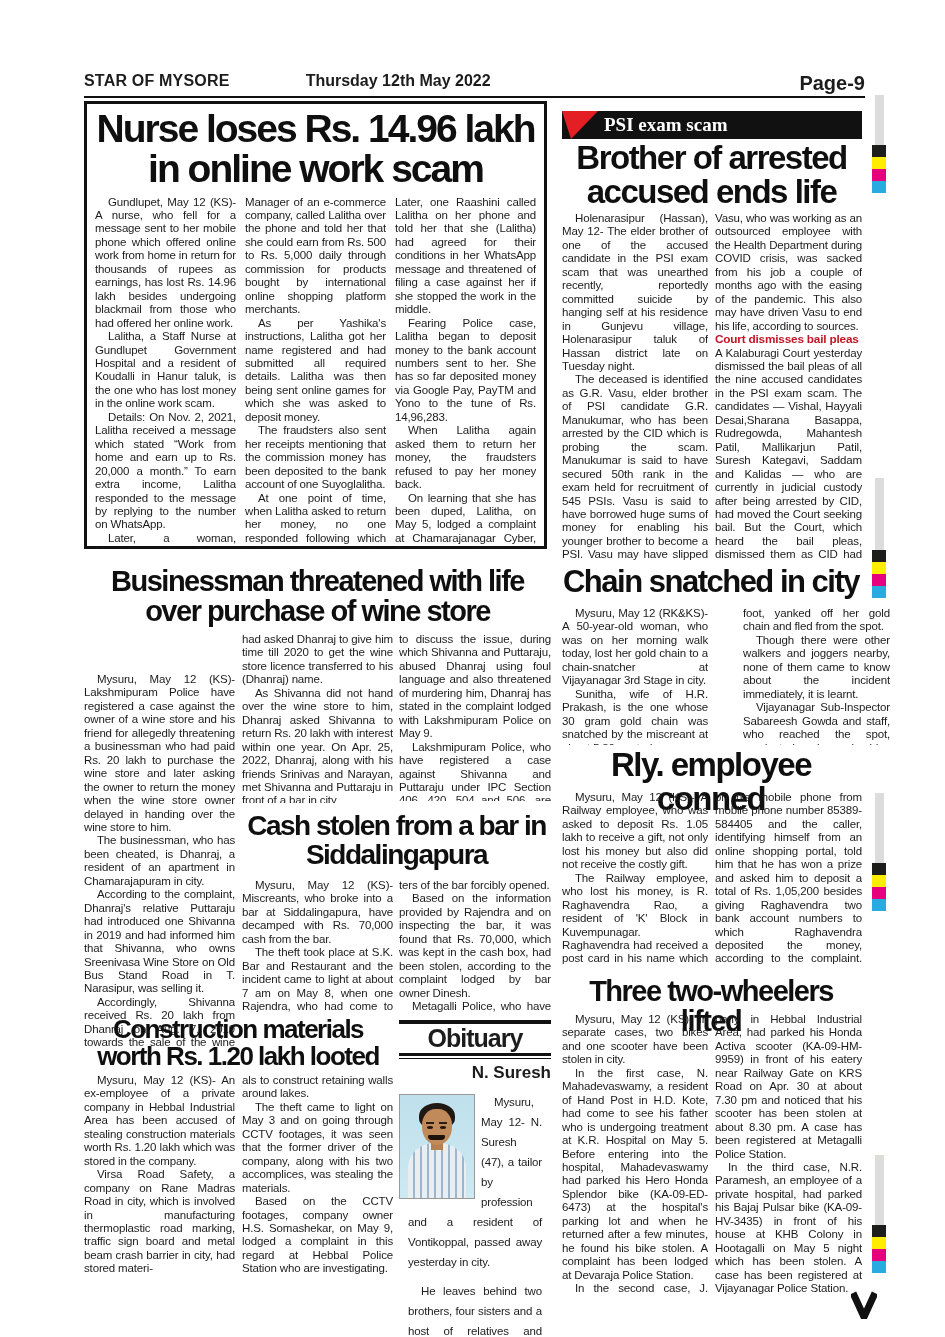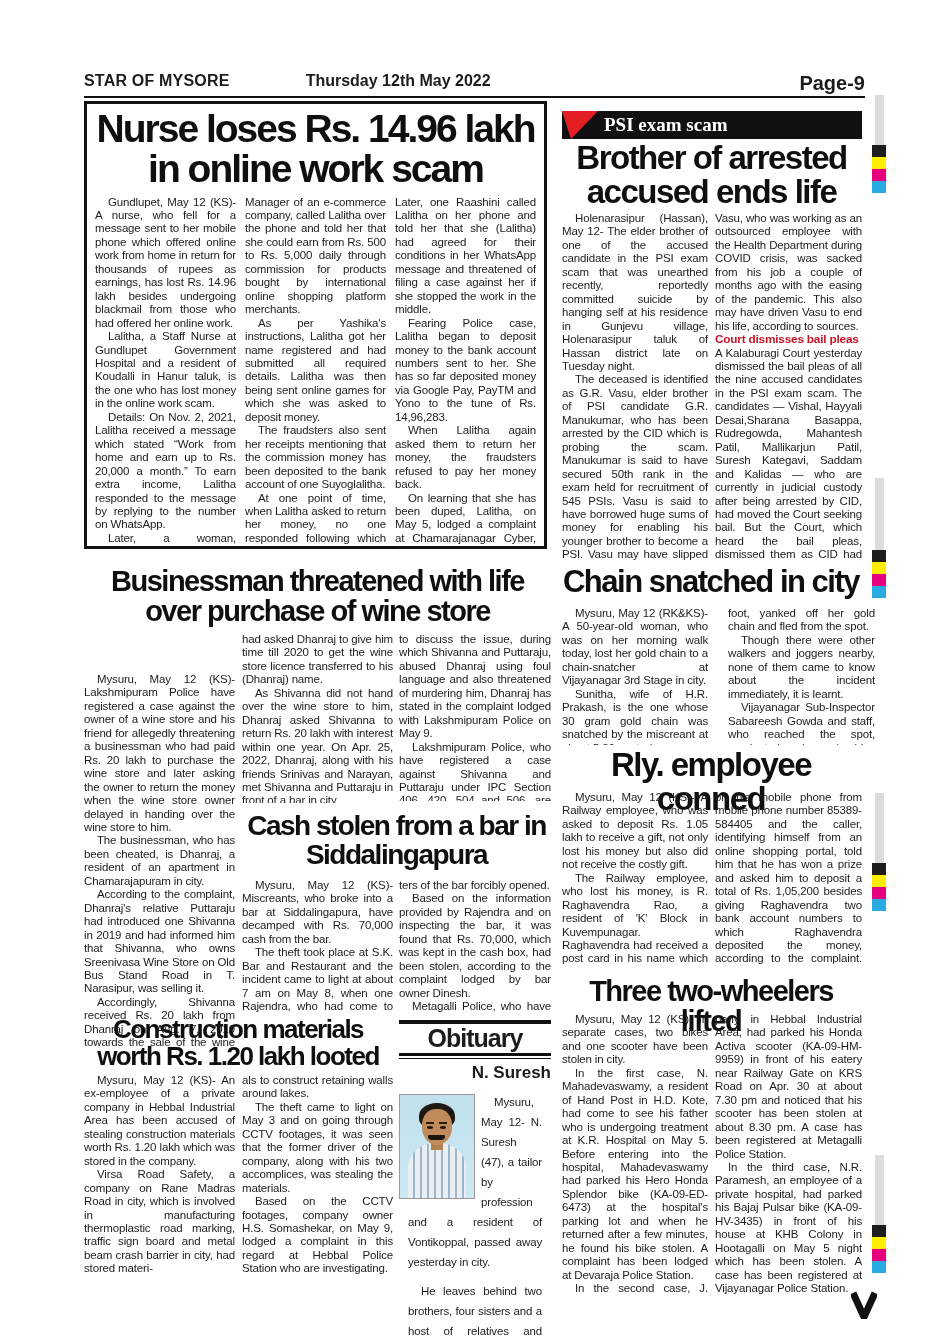--- a/index.html
+++ b/index.html
@@ -63,21 +63,21 @@
   .biz-col3 { position:absolute; left:399px; top:633px; width:152px; height:168px; }
 
   
   .cash-headline { position:absolute; left:242px; top:812px; width:309px; font-size:28px; }
   .cash-col1 { position:absolute; left:242px; top:879px; width:151px; height:133px; }
   .cash-col2 { position:absolute; left:399px; top:879px; width:152px; height:133px; }
 
   
   .chain-headline { position:absolute; left:558px; top:566px; width:306px; font-size:31px; }
   .chain-col1 { position:absolute; left:562px; top:607px; width:146px; height:138px; }
-  .chain-col2 { position:absolute; left:728px; top:607px; width:147px; height:138px; }
+  .chain-col2 { position:absolute; left:743px; top:607px; width:147px; height:138px; }
 
   
   .rly-headline { position:absolute; left:558px; top:748px; width:306px; font-size:33px; }
   .rly-col1 { position:absolute; left:562px; top:791px; width:146px; height:176px; }
   .rly-col2 { position:absolute; left:715px; top:791px; width:147px; height:176px; }
 
   
   .thr-headline { position:absolute; left:558px; top:977px; width:306px; font-size:29px; }
   .thr-col1 { position:absolute; left:562px; top:1013px; width:146px; height:282px; }
   .thr-col2 { position:absolute; left:715px; top:1013px; width:147px; height:282px; }

